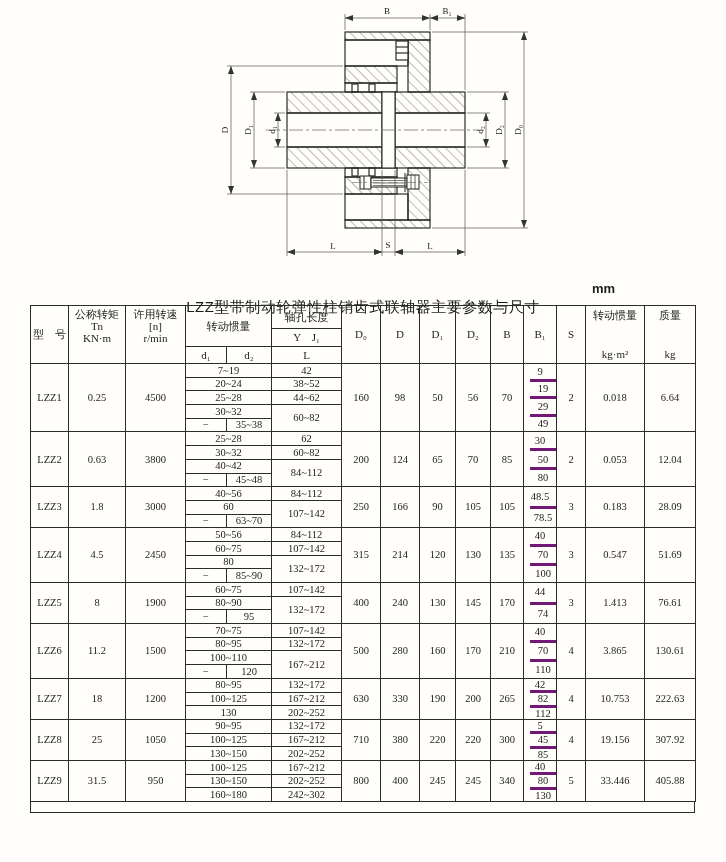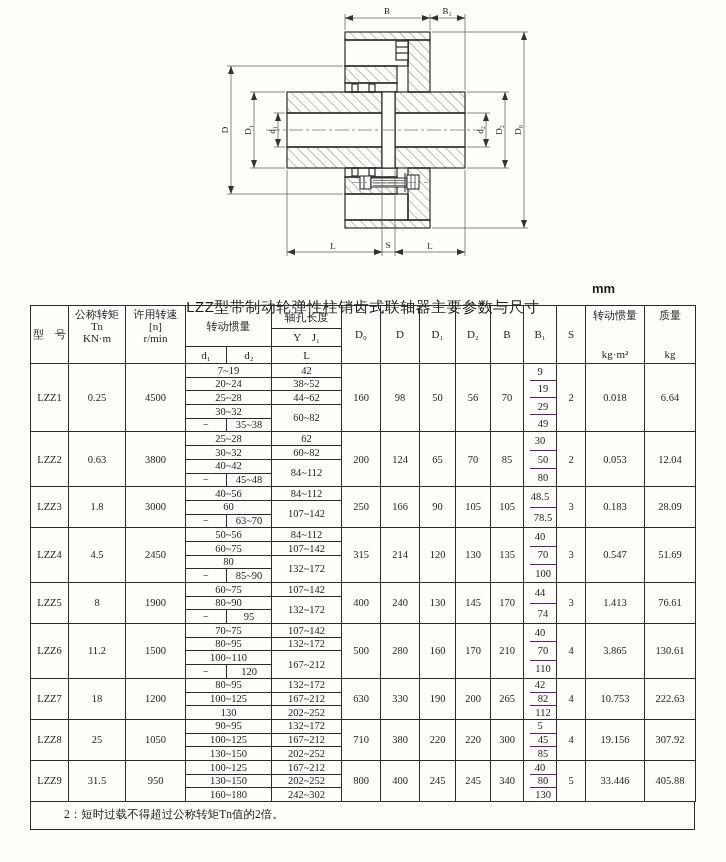--- a/index.html
+++ b/index.html
@@ -32,21 +32,21 @@
   thead tr.h1 th{height:22px;}
   thead tr.h2 th{height:17px;text-align:center;}
   thead tr.h3 th{height:16px;}
   .vstack{display:flex;flex-direction:column;height:53px;padding:1px 0;}
   .vstack div{flex:0 0 auto;}
   .gapstack{display:flex;flex-direction:column;justify-content:space-between;height:52px;padding:2px 0;}
   tbody tr{height:13.7px;}
   td.b1{position:relative;padding:0;}
   .b1stack{position:absolute;top:0;left:0;right:0;bottom:0;display:flex;flex-direction:column;}
   .b1stack div{flex:1 1 0;display:flex;align-items:center;justify-content:center;}
-  .b1stack div + div{border-top:1px solid #701a75;margin-left:6px;}
+  .b1stack div + div{border-top:3px solid #701a75;margin-left:6px;}
   .notes{
     border:1px solid #2b2b2b;border-top:none;width:651px;
     padding:4px 6px 6px 6px;font-size:11.5px;line-height:1.45;
   }
   .note-line2{padding-left:27px;}
   .dim-text{font-size:9px;fill:#222;font-family:"Liberation Serif","DejaVu Serif",serif;}
 </style>
 </head>
 <body>
 
@@ -528,17 +528,14 @@
           <td>202~252</td>
         </tr>
         <tr>
           <td colspan="2">160~180</td>
           <td>242~302</td>
         </tr>
       </tbody>
   </table>
 
   <div class="notes">
-    <div class="note-line2">
-      <span>2：短时过载不得超过公称转矩Tn值的2倍。</span>
-    </div>
   </div>
 </div>
 
 </body></html>

